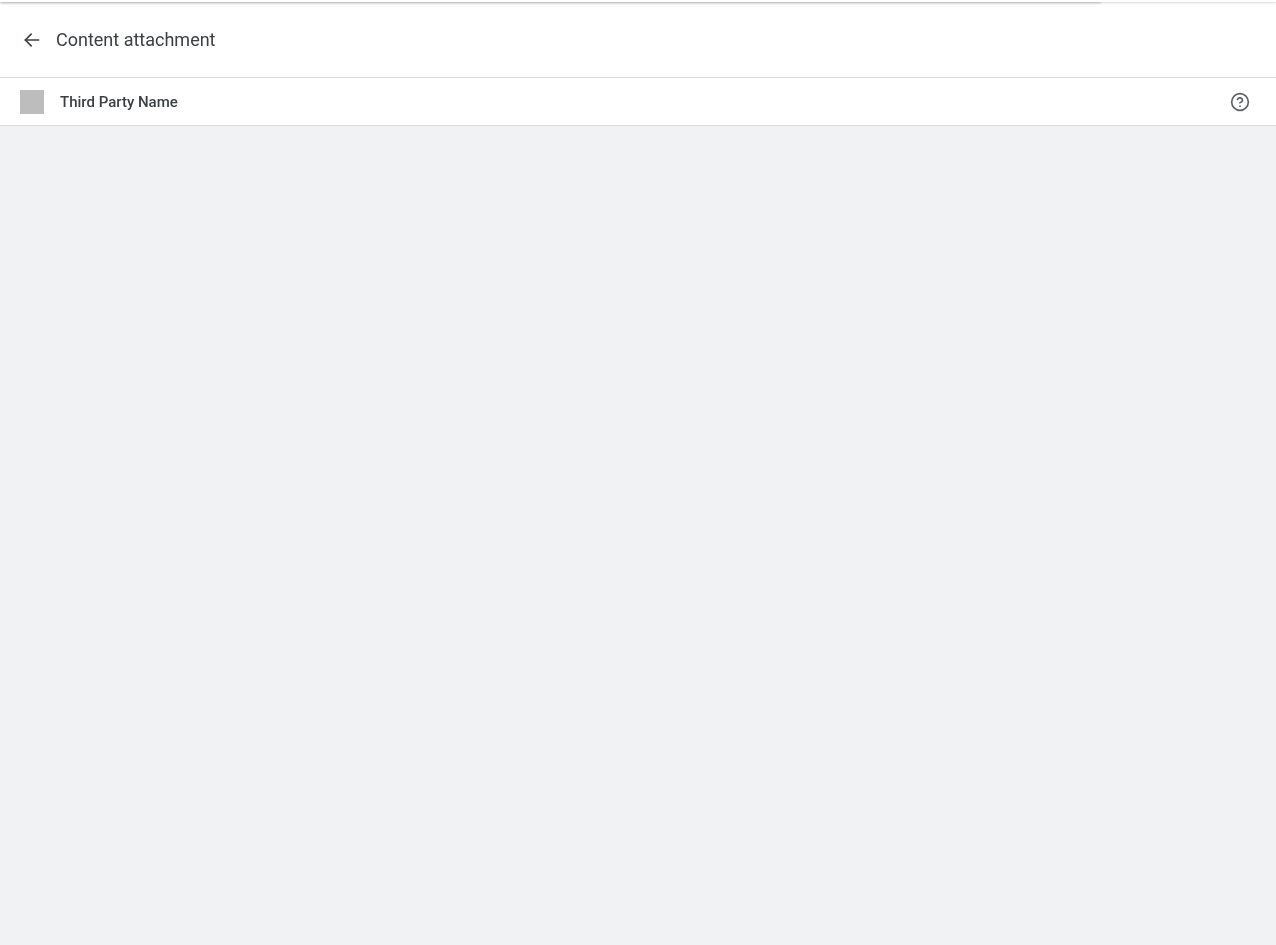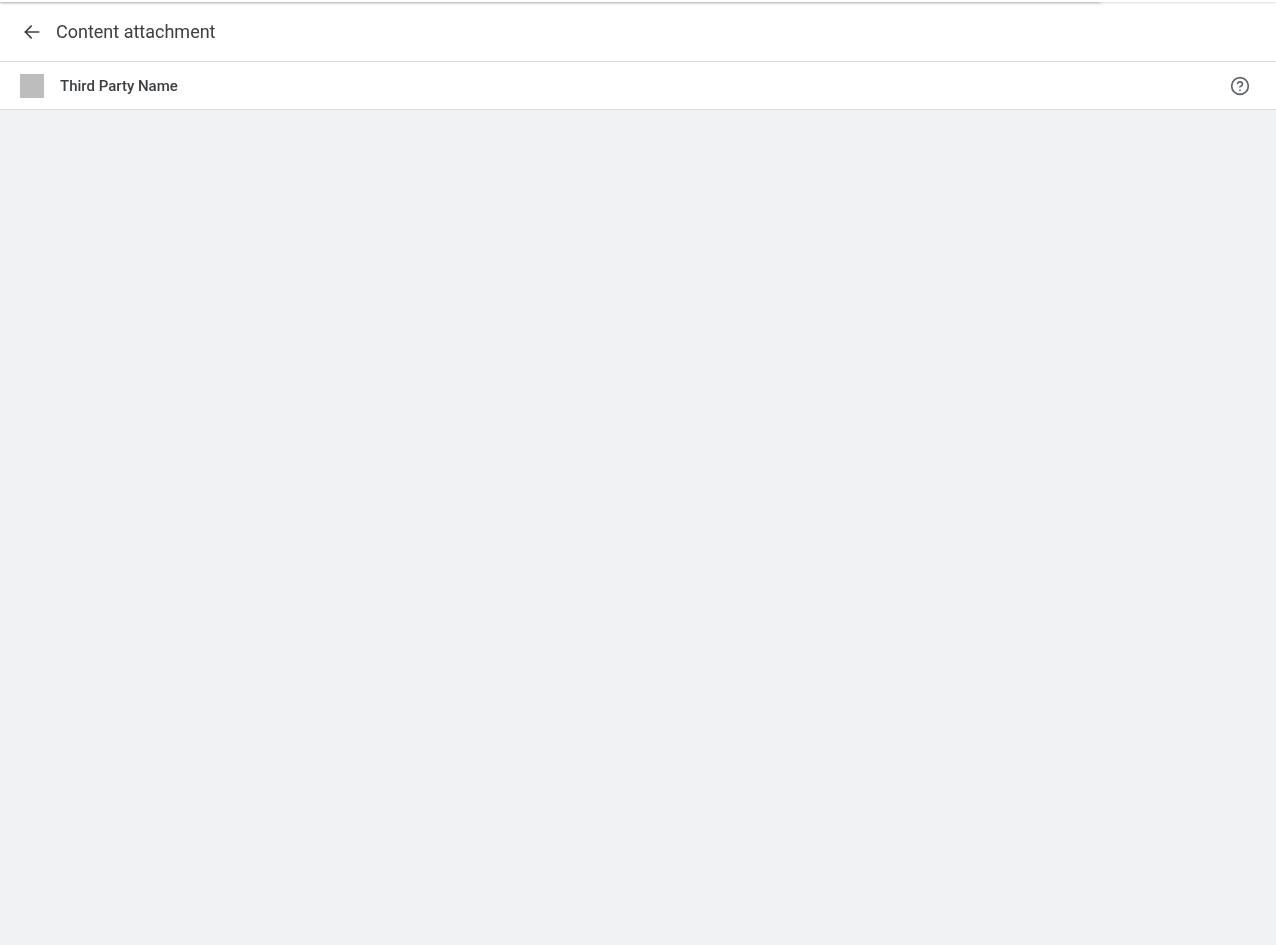--- a/index.html
+++ b/index.html
@@ -24,21 +24,21 @@
     .top-shadow {
       position: absolute;
       top: 0;
       left: 0;
       right: 175px;
       height: 2px;
       box-shadow: 0 1px 3px rgba(0,0,0,0.25);
       z-index: 2;
     }
     .header-bar {
-      height: 60px;
+      height: 76px;
       background: #ffffff;
       display: flex;
       align-items: center;
       padding: 0 20px;
       border-bottom: 1px solid #dadce0;
       position: relative;
       z-index: 1;
     }
     .back-btn {
       width: 24px;

